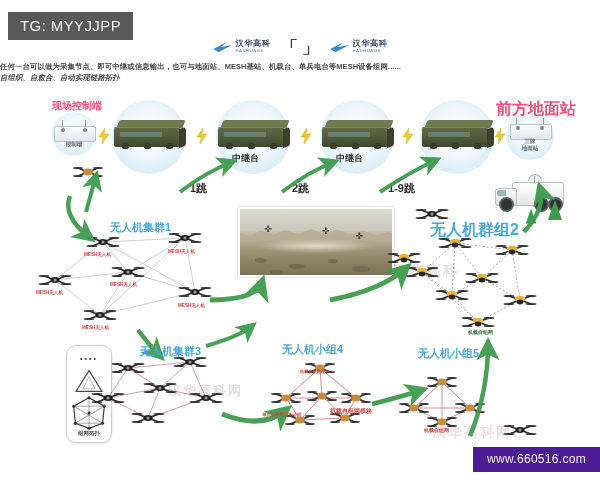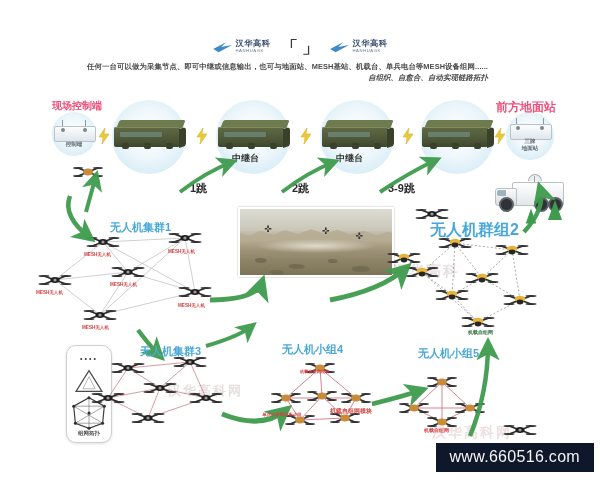--- a/index.html
+++ b/index.html
@@ -96,21 +96,21 @@
     font-size: 19px;
     font-weight: bold;
     color: #1d1d1d;
     letter-spacing: .5px;
     white-space: nowrap;
   }
   .sub-line {
     position: absolute;
     left: 0;
     width: 488px;
-    text-align: right;
+    text-align: left;
     font-size: 7.4px;
     color: #4b4b4b;
     font-weight: bold;
     letter-spacing: .1px;
     white-space: nowrap;
   }
   .sub-line.one { top: 28px; }
   .sub-line.two { top: 39px; font-style: italic; }
 
   
@@ -371,25 +371,25 @@
     position: absolute;
     width: 0; height: 0;
     border-left: 7px solid transparent;
     border-right: 7px solid transparent;
     border-bottom: 20px solid #3f9b4e;
   }
 
   
   .wm {
     position: absolute;
-    right: 6px;
+    right: 0;
     bottom: 8px;
-    background: #0f172a;
+    background: #4c1d95;
     color: #f4f4f4;
-    font-size: 16px;
+    font-size: 12px;
     padding: 5px 14px 6px 14px;
     letter-spacing: .3px;
   }
   .ghost-wm {
     position: absolute;
     color: rgba(170,150,150,.30);
     font-size: 15px;
     font-weight: bold;
     white-space: nowrap;
     letter-spacing: 2px;
@@ -439,21 +439,21 @@
 
   <div class="bubble" style="left:52px;  top:112px; width:44px; height:44px;"></div>
   <div class="bubble" style="left:112px; top:100px; width:74px; height:74px;"></div>
   <div class="bubble" style="left:216px; top:100px; width:74px; height:74px;"></div>
   <div class="bubble" style="left:320px; top:100px; width:74px; height:74px;"></div>
   <div class="bubble" style="left:420px; top:100px; width:74px; height:74px;"></div>
   <div class="bubble" style="left:506px; top:112px; width:48px; height:48px;"></div>
 
   <div class="lbl lbl-pink" style="left:52px; top:101px; font-size:10px;">现场控制端</div>
 
-  <div class="lbl lbl-pink" style="left:496px; top:101px; font-size:12px;">前方地面站</div>
+  <div class="lbl lbl-pink" style="left:496px; top:101px; font-size:16px;">前方地面站</div>
 
   <div class="mini-dev" style="left:54px; top:120px;">
     <div class="ant" style="left:8px;"></div>
     <div class="ant" style="left:31px;"></div>
     <div class="panel"></div>
     <div class="stick" style="left:7px;"></div>
     <div class="stick" style="left:29px;"></div>
     <div class="mini-cap">控制端</div>
   </div>
 
@@ -514,21 +514,21 @@
     </svg>
   <svg class="bolt" style="left:402px; top:128px;" viewBox="0 0 12 16">
       <path d="M7 0 L1 9 H5 L4 16 L11 6 H6 Z" fill="#e9c93a" stroke="#d6b52e" stroke-width=".6"></path>
     </svg>
   <svg class="bolt" style="left:494px; top:128px;" viewBox="0 0 12 16">
       <path d="M7 0 L1 9 H5 L4 16 L11 6 H6 Z" fill="#e9c93a" stroke="#d6b52e" stroke-width=".6"></path>
     </svg>
 
   <div class="hop" style="left:190px; top:181px;">1跳</div>
   <div class="hop" style="left:292px; top:181px;">2跳</div>
-  <div class="hop" style="left:388px; top:181px;">3-9跳</div>
+  <div class="hop" style="left:388px; top:181px;">1-9跳</div>
 
   <div class="photo">
     <div class="sky"></div>
     <div class="ridge"></div>
     <div class="dust"></div>
     <div class="heli" style="left:16%; top:22%;">✜</div>
     <div class="heli" style="left:54%; top:26%;">✜</div>
     <div class="heli" style="left:76%; top:33%;">✜</div>
     <div class="rock" style="left:10%; top:74%; width:12px; height:5px;"></div>
     <div class="rock" style="left:32%; top:83%; width:16px; height:5px;"></div>
@@ -719,15 +719,16 @@
   <div class="lbl lbl-red" style="left:110px; top:283px; font-size:4.6px;">MESH无人机</div>
   <div class="lbl lbl-red" style="left:178px; top:304px; font-size:4.6px;">MESH无人机</div>
   <div class="lbl lbl-red" style="left:82px;  top:326px; font-size:4.6px;">MESH无人机</div>
 
   <div class="lbl lbl-dark" style="left:468px; top:330px; font-size:5px; color:#2f6f3f;">机载自组网</div>
   <div class="lbl lbl-red" style="left:330px; top:408px; font-size:6px;">机载自组网模块</div>
   <div class="lbl lbl-red" style="left:262px; top:412px; font-size:4.4px; width:40px; white-space:normal; text-align:center; line-height:1.25;">单兵自组网设备小组</div>
   <div class="lbl lbl-red" style="left:300px; top:370px; font-size:4.2px;">机载自组网模块</div>
   <div class="lbl lbl-red" style="left:424px; top:428px; font-size:5px;">机载自组网</div>
 
+  <div class="tg-badge">TG: MYYJJPP</div>
   <div class="wm">www.660516.com</div>
 
 </div>
 
 </body></html>

